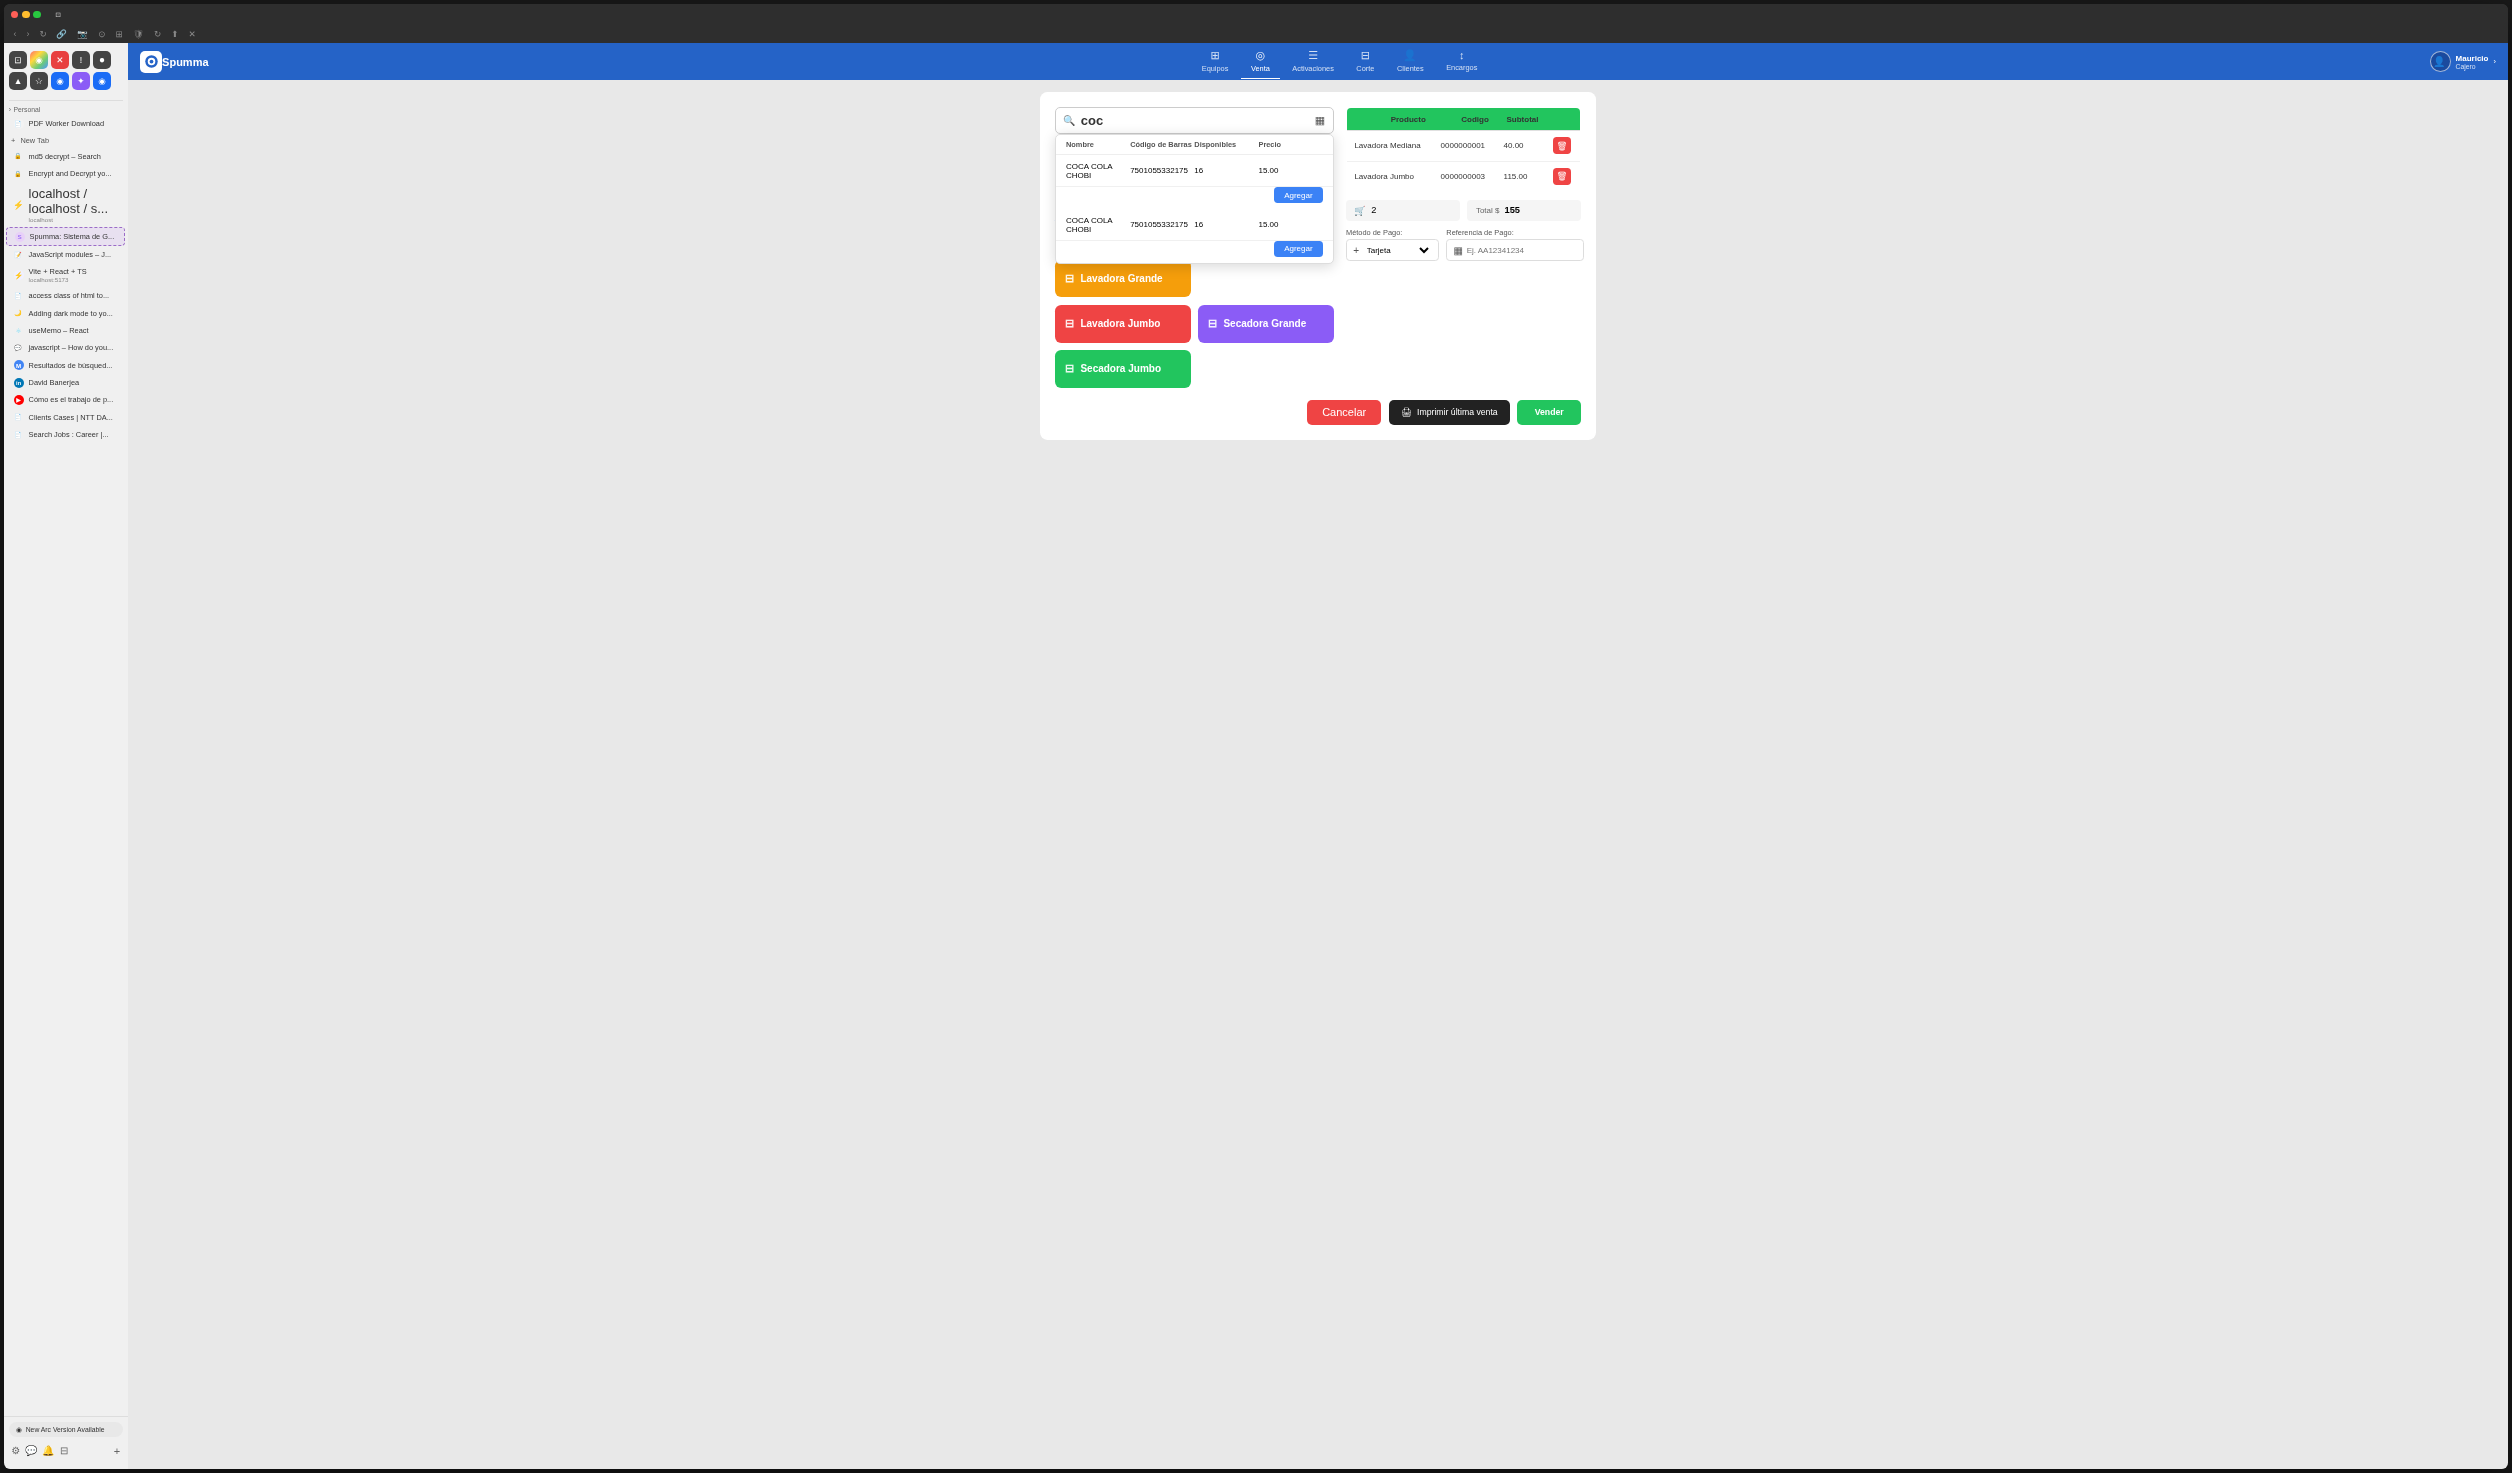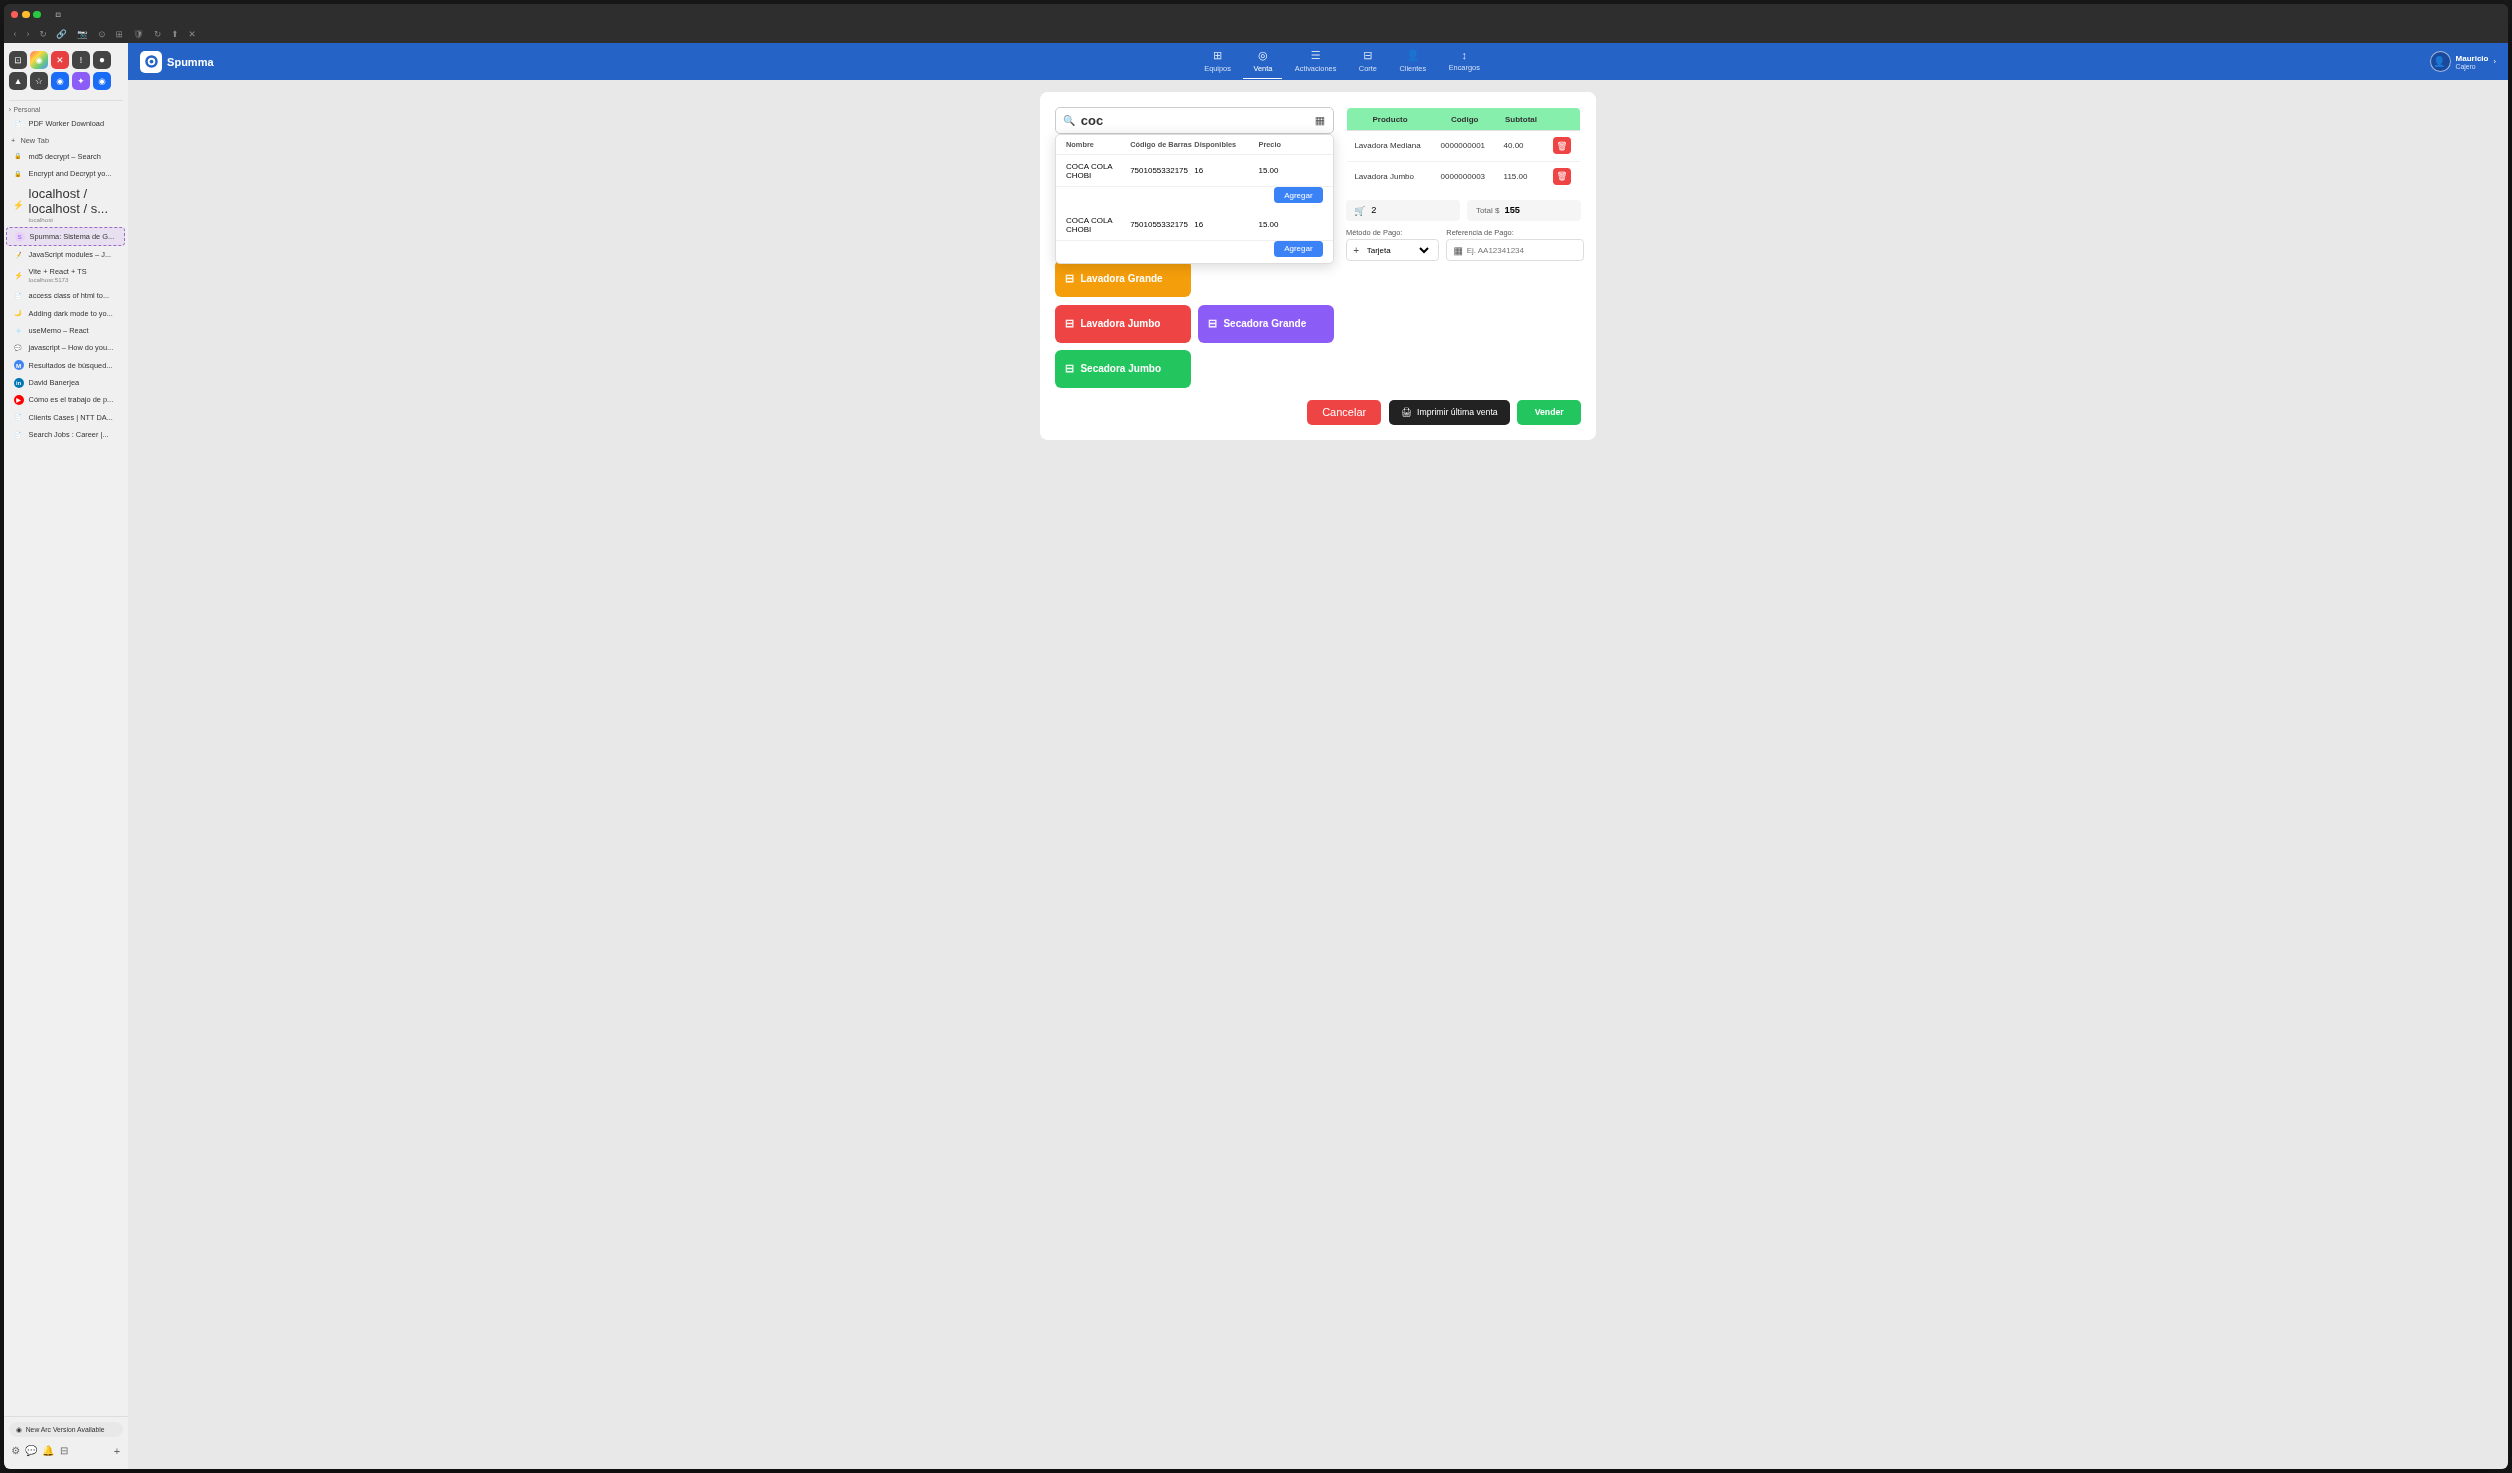--- a/index.html
+++ b/index.html
@@ -232,21 +232,20 @@
       display: flex;
       align-items: center;
       padding: 0 12.4px;
       height: 37px;
       flex-shrink: 0;
     }
 
     .app-logo {
       display: flex;
       align-items: center;
-      gap: 5px;
       color: white;
       font-weight: 700;
       font-size: 11px;
       margin-right: 41px;
     }
 
     .app-logo-icon {
       width: 22px;
       height: 22px;
       background: white;
@@ -444,26 +443,26 @@
 
     .cart-table {
       width: 100%;
       border-collapse: collapse;
       border: 0.6px solid #e0e0e0;
       border-radius: 5px;
       overflow: hidden;
     }
 
     .cart-table th {
-      background: #86efac;
+      background: #22c55e;
       padding: 6.2px 7.4px;
       font-size: 8px;
       font-weight: 600;
       color: #333;
-      text-align: center;
+      text-align: right;
       border-bottom: 0.6px solid #e0e0e0;
     }
 
     .cart-table td {
       padding: 6.2px 7.4px;
       font-size: 8px;
       color: #333;
       border-bottom: 0.6px solid #f0f0f0;
     }
 

